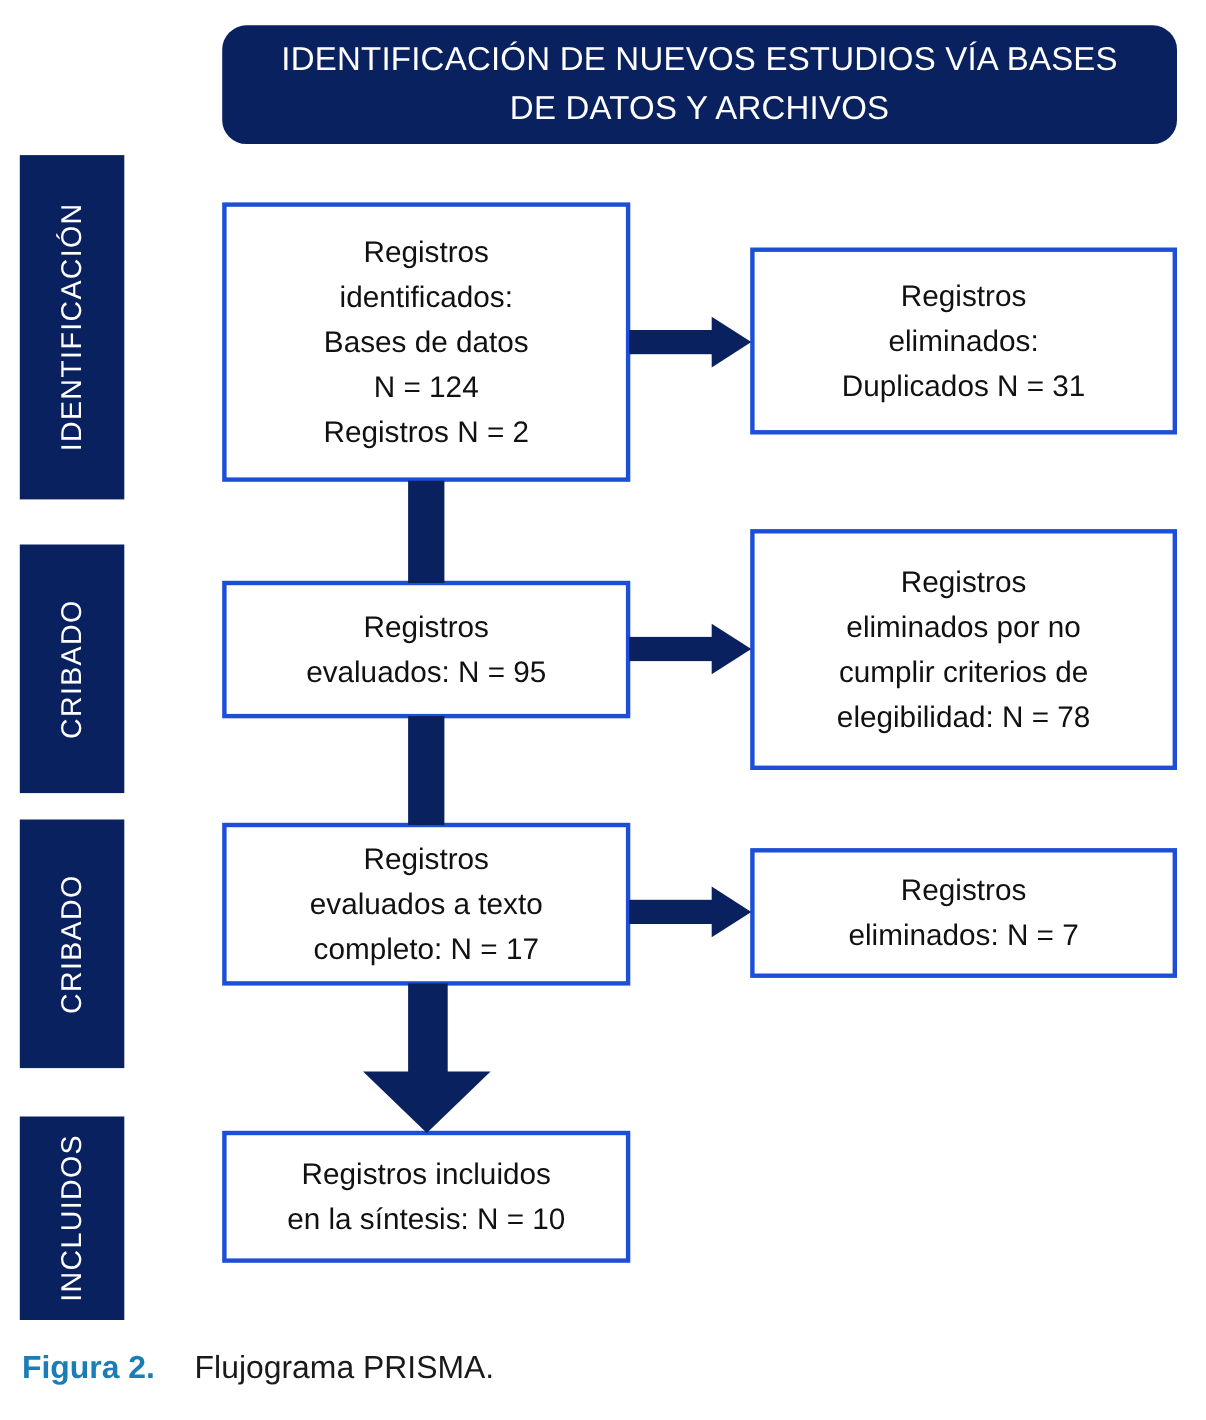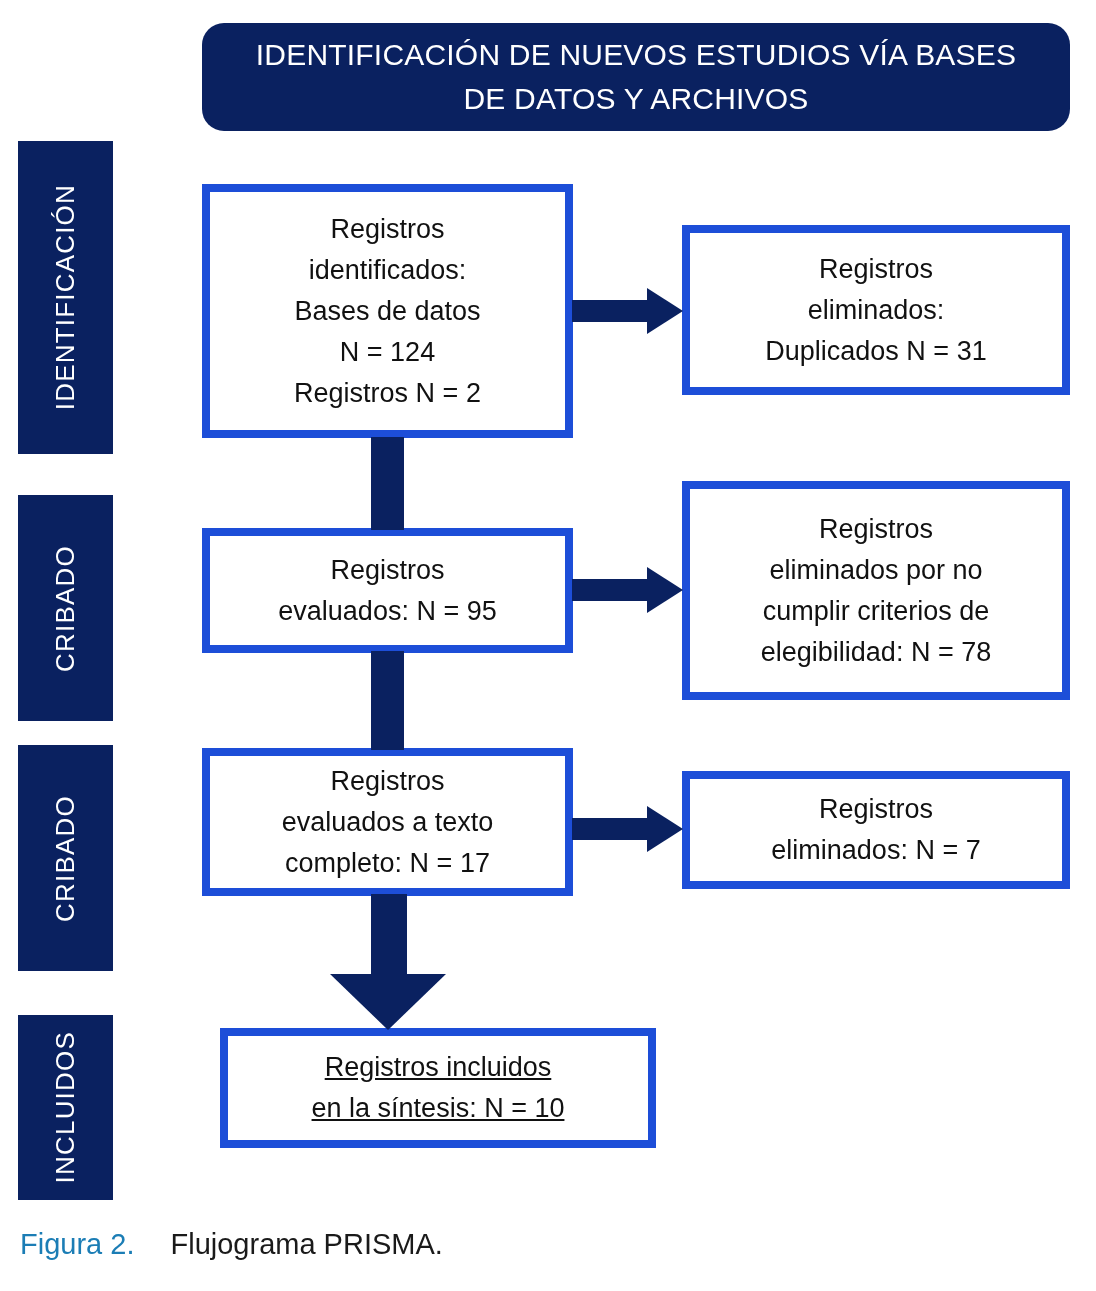--- a/index.html
+++ b/index.html
@@ -66,42 +66,42 @@
   }
   .stage-identificacion { top: 141px;  height: 313px; }
   .stage-cribado-1      { top: 495px;  height: 226px; }
   .stage-cribado-2      { top: 745px;  height: 226px; }
   .stage-incluidos      { top: 1015px; height: 185px; }
 
   
   .flow-box {
     position: absolute;
     background: #ffffff;
-    border: 8px solid #1d4ed8;
+    border: 4px solid #1d4ed8;
     box-sizing: border-box;
     display: flex;
     align-items: center;
     justify-content: center;
     text-align: center;
     color: #111111;
   }
   .flow-box span {
     font-size: 27px;
     line-height: 41px;
     padding: 0 10px;
     white-space: pre-line;
   }
 
   .box-identified   { left: 202px; top: 184px; width: 371px; height: 254px; }
   .box-duplicates   { left: 682px; top: 225px; width: 388px; height: 170px; }
   .box-screened     { left: 202px; top: 528px; width: 371px; height: 125px; }
   .box-excluded-el  { left: 682px; top: 481px; width: 388px; height: 219px; }
   .box-fulltext     { left: 202px; top: 748px; width: 371px; height: 148px; }
   .box-excluded-ft  { left: 682px; top: 771px; width: 388px; height: 118px; }
-  .box-included     { left: 220px; top: 1028px; width: 436px; height: 120px; text-decoration: underline; }
+  .box-included     { left: 202px; top: 1028px; width: 371px; height: 120px; }
 
   
   .v-connector {
     position: absolute;
     background: #0a2160;
     left: 371px;
     width: 33px;
   }
   .v-conn-1 { top: 437px; height: 93px; }
   .v-conn-2 { top: 651px; height: 99px; }
@@ -166,21 +166,21 @@
   .caption {
     position: absolute;
     left: 20px;
     top: 1228px;
     font-size: 29px;
     color: #1a1a1a;
     white-space: nowrap;
   }
   .caption .caption-label {
     color: #1b7db5;
-    font-weight: normal;
+    font-weight: bold;
   }
   .caption .caption-text { color: #1a1a1a; margin-left: 28px; }
 </style>
 </head>
 <body>
 
 <div class="canvas">
 
   <div class="title-banner">
     <span>IDENTIFICACIÓN DE NUEVOS ESTUDIOS VÍA BASES DE DATOS Y ARCHIVOS</span>

